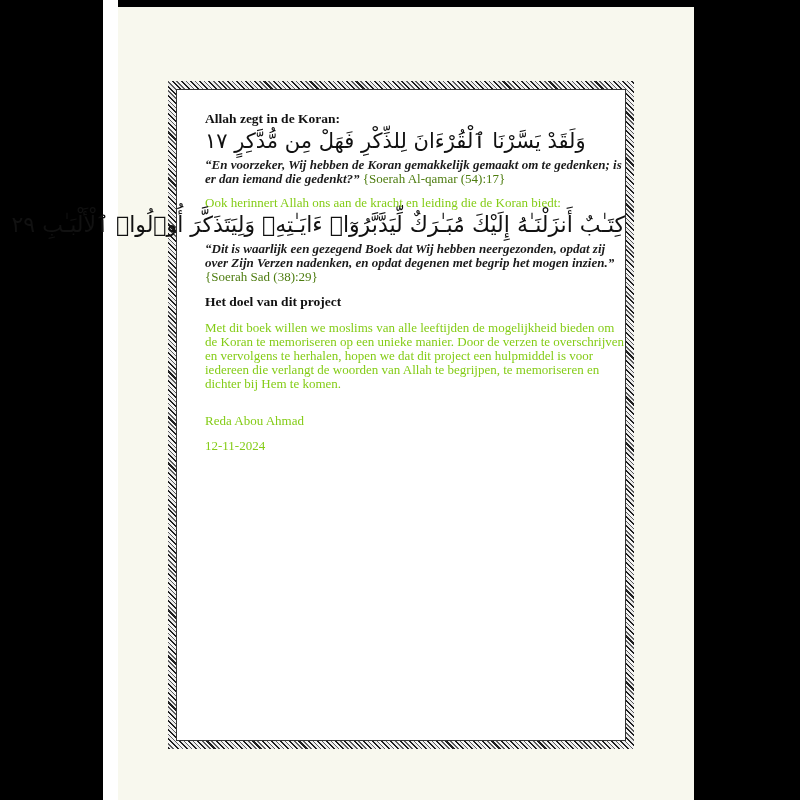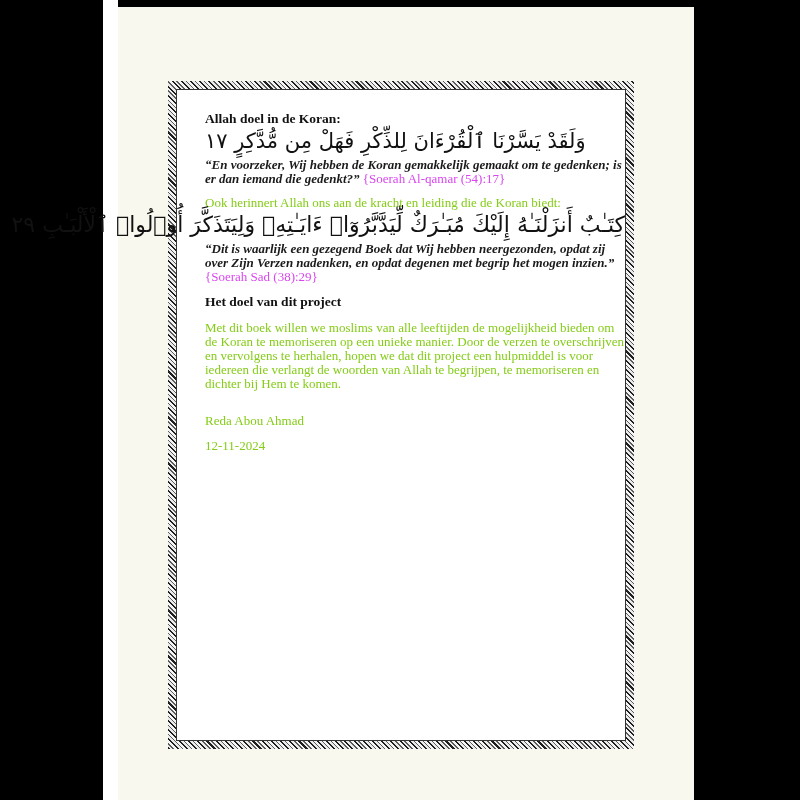--- a/index.html
+++ b/index.html
@@ -28,37 +28,37 @@
     position: absolute; left: 205px; top: 112px; width: 420px; color: #222;
     font-size: 13px; line-height: 14.2px;
   }
   .h { font-weight: bold; font-size: 13.5px; margin: 0; color: #111; }
   .arabic {
     direction: rtl; text-align: left; font-family: "DejaVu Sans", sans-serif;
     font-size: 21px; line-height: 22px; color: #111; margin: 4px 0 6px 0; white-space: nowrap;
   }
   .arabic.second { font-size: 22px; }
   .quote { font-style: italic; font-weight: bold; color: #1b1b1b; margin: 0; font-size: 13px; }
-  .ref { font-style: normal; font-weight: normal; color: #d946ef; }
+  .ref { font-style: normal; font-weight: normal; color: #4d7c0f; }
   p { margin: 0; }
   .gap-s { height: 9px; }
   .gap-m { height: 11px; }
   .body-text { color: #84cc16; }
 </style>
 </head>
 <body>
 
 <div class="strip"></div>
 <div class="page"></div>
 <div class="frame-border"></div>
 <div class="inner"></div>
 <div class="inner-line"></div>
 
 <div class="content">
-  <p class="h">Allah doel in de Koran:</p>
+  <p class="h">Allah zegt in de Koran:</p>
   <div class="arabic">وَلَقَدْ يَسَّرْنَا ٱلْقُرْءَانَ لِلذِّكْرِ فَهَلْ مِن مُّدَّكِرٍ ١٧</div>
   <p class="quote"><span>“En voorzeker, Wij hebben de Koran gemakkelijk gemaakt om te gedenken; is er dan iemand die gedenkt?”</span><span class="ref"> {Soerah Al-qamar (54):17}</span></p>
   <div class="gap-s"></div>
   <p class="body-text">Ook herinnert Allah ons aan de kracht en leiding die de Koran biedt:</p>
   <div class="arabic second">كِتَـٰبٌ أَنزَلْنَـٰهُ إِلَيْكَ مُبَـٰرَكٌ لِّيَدَّبَّرُوٓا۟ ءَايَـٰتِهِۦ وَلِيَتَذَكَّرَ أُو۟لُوا۟ ٱلْأَلْبَـٰبِ ٢٩</div>
   <p class="quote"><span>“Dit is waarlijk een gezegend Boek dat Wij hebben neergezonden, opdat zij over Zijn Verzen nadenken, en opdat degenen met begrip het mogen inzien.”</span><span class="ref"> {Soerah Sad (38):29}</span></p>
   <div class="gap-m"></div>
   <p class="h">Het doel van dit project</p>
   <div class="gap-m"></div>
   <p class="body-text">Met dit boek willen we moslims van alle leeftijden de mogelijkheid bieden om de Koran te memoriseren op een unieke manier. Door de verzen te overschrijven en vervolgens te herhalen, hopen we dat dit project een hulpmiddel is voor iedereen die verlangt de woorden van Allah te begrijpen, te memoriseren en dichter bij Hem te komen.</p>

